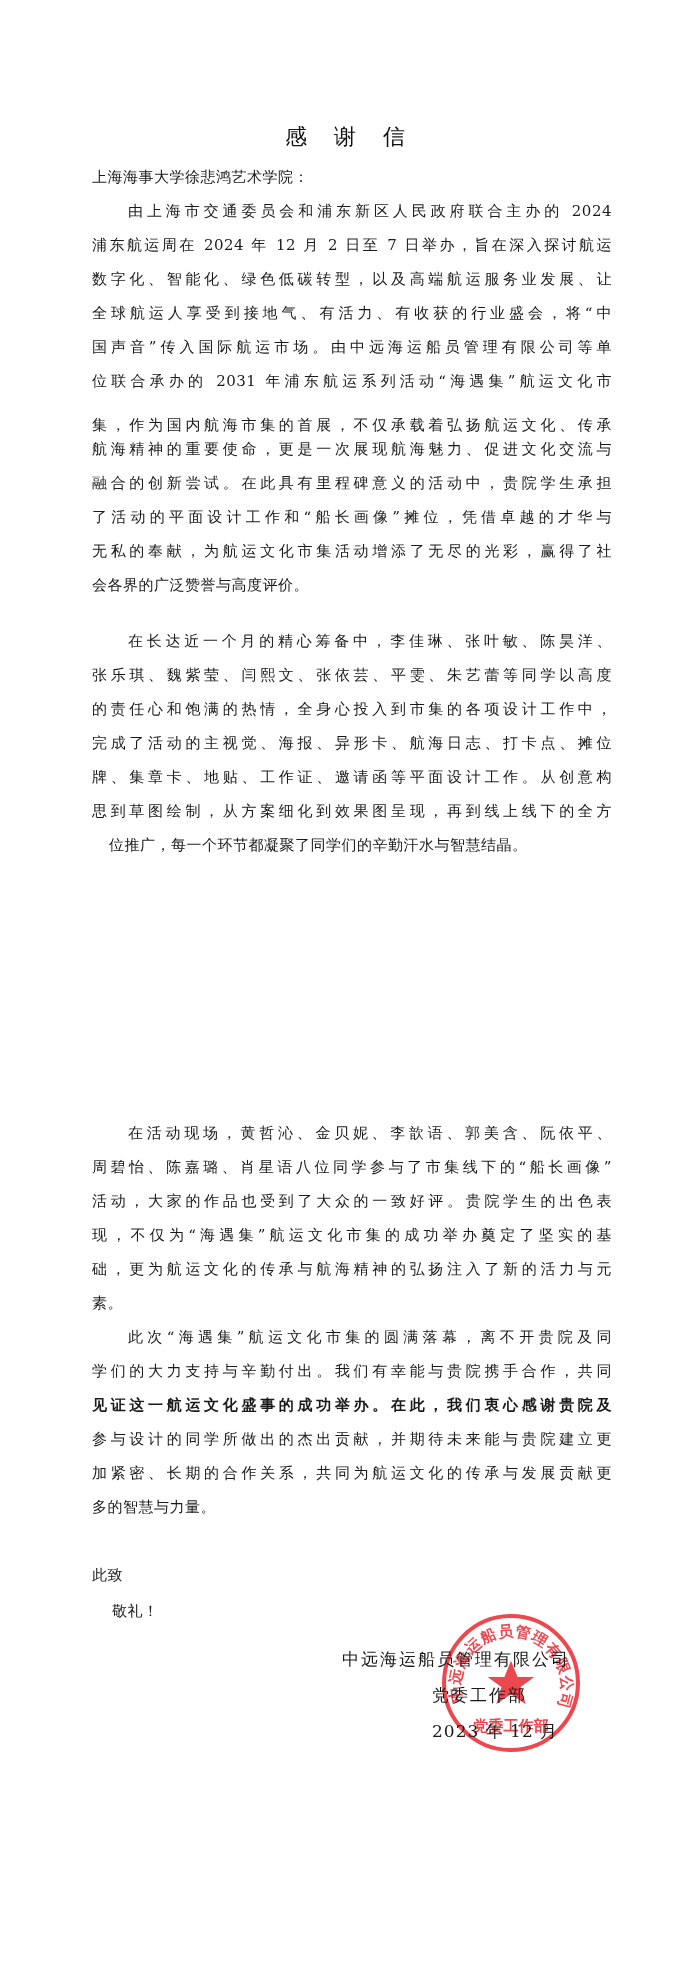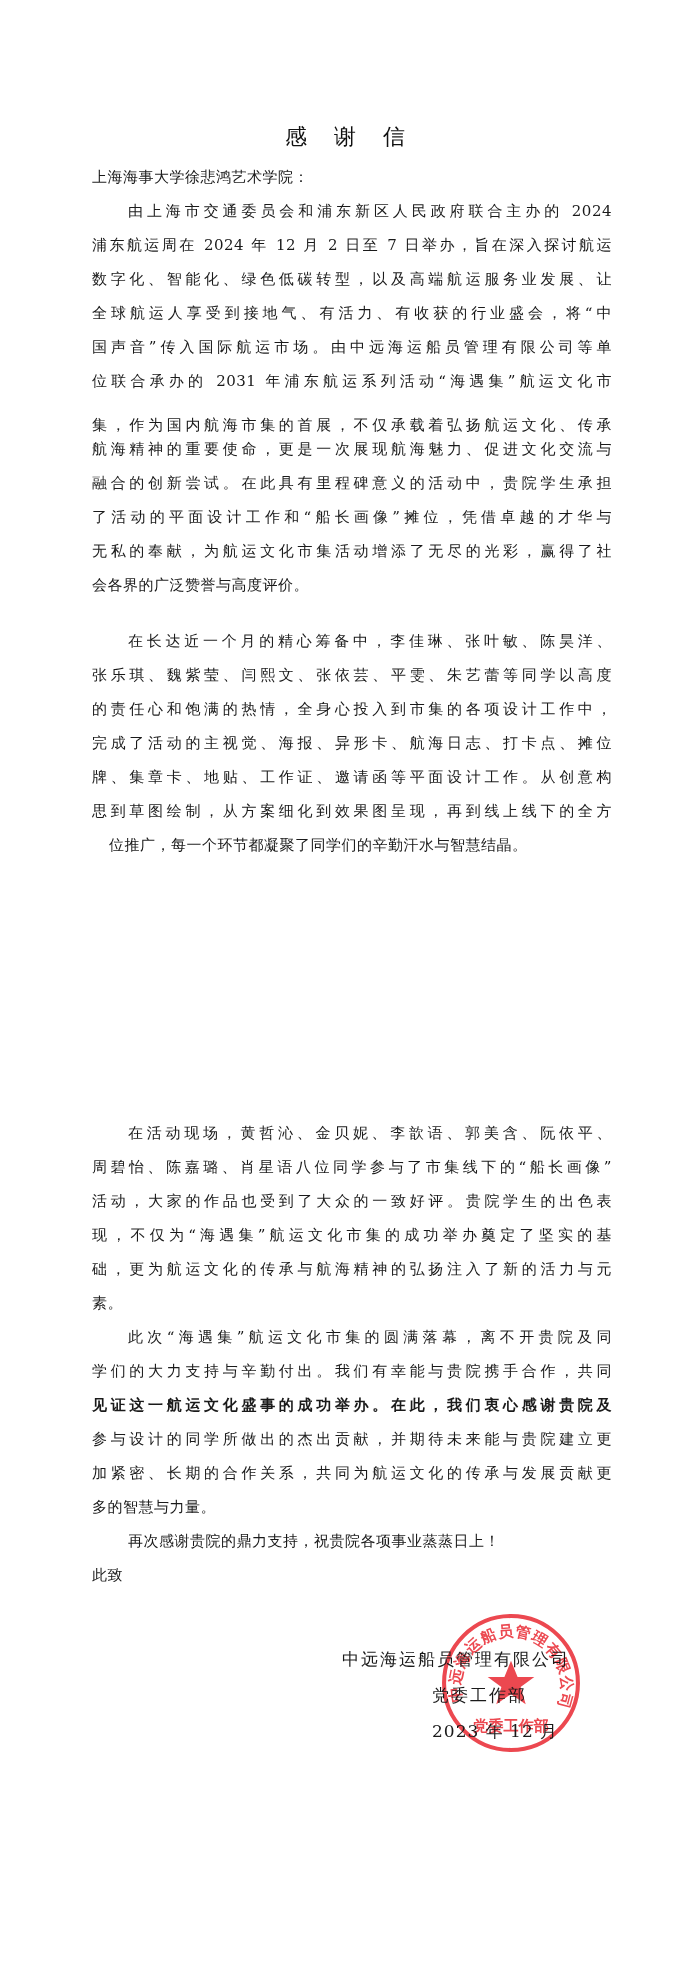--- a/index.html
+++ b/index.html
@@ -59,23 +59,23 @@
 
   <div>
     <div class="line indent" style="top:1324px;">此次“海遇集”航运文化市集的圆满落幕，离不开贵院及同</div>
     <div class="line" style="top:1358px;">学们的大力支持与辛勤付出。我们有幸能与贵院携手合作，共同</div>
     <div class="line" style="top:1392px;font-weight:bold;">见证这一航运文化盛事的成功举办。在此，我们衷心感谢贵院及</div>
     <div class="line" style="top:1426px;">参与设计的同学所做出的杰出贡献，并期待未来能与贵院建立更</div>
     <div class="line" style="top:1460px;">加紧密、长期的合作关系，共同为航运文化的传承与发展贡献更</div>
     <div class="line last" style="top:1494px;">多的智慧与力量。</div>
   </div>
 
-  <div class="line last indent" style="top:1528px;">再次感谢贵院的鼎力支持，祝贵院各项事业蒸蒸日上！</div>
 
   <div class="line last" style="top:1562px;">此致</div>
+  <div class="line last" style="top:1598px; left:112px;">敬礼！</div>
 
   <svg class="stamp" viewBox="0 0 140 140">
     <defs>
       <path id="ringPath" d="M 22 88 A 50 50 0 1 1 118 88"></path>
     </defs>
     <circle cx="70" cy="70" r="66" fill="none" stroke="#e8202a" stroke-width="4"></circle>
     <text font-size="15" fill="#e8202a" font-family="'DejaVu Sans', sans-serif" font-weight="bold" letter-spacing="1">
       <textPath href="#ringPath" startOffset="0">中远海运船员管理有限公司</textPath>
     </text>
     <polygon points="70,48 76.5,64 93,64 79.5,74 84.5,91 70,81 55.5,91 60.5,74 47,64 63.5,64" fill="#e8202a"></polygon>

